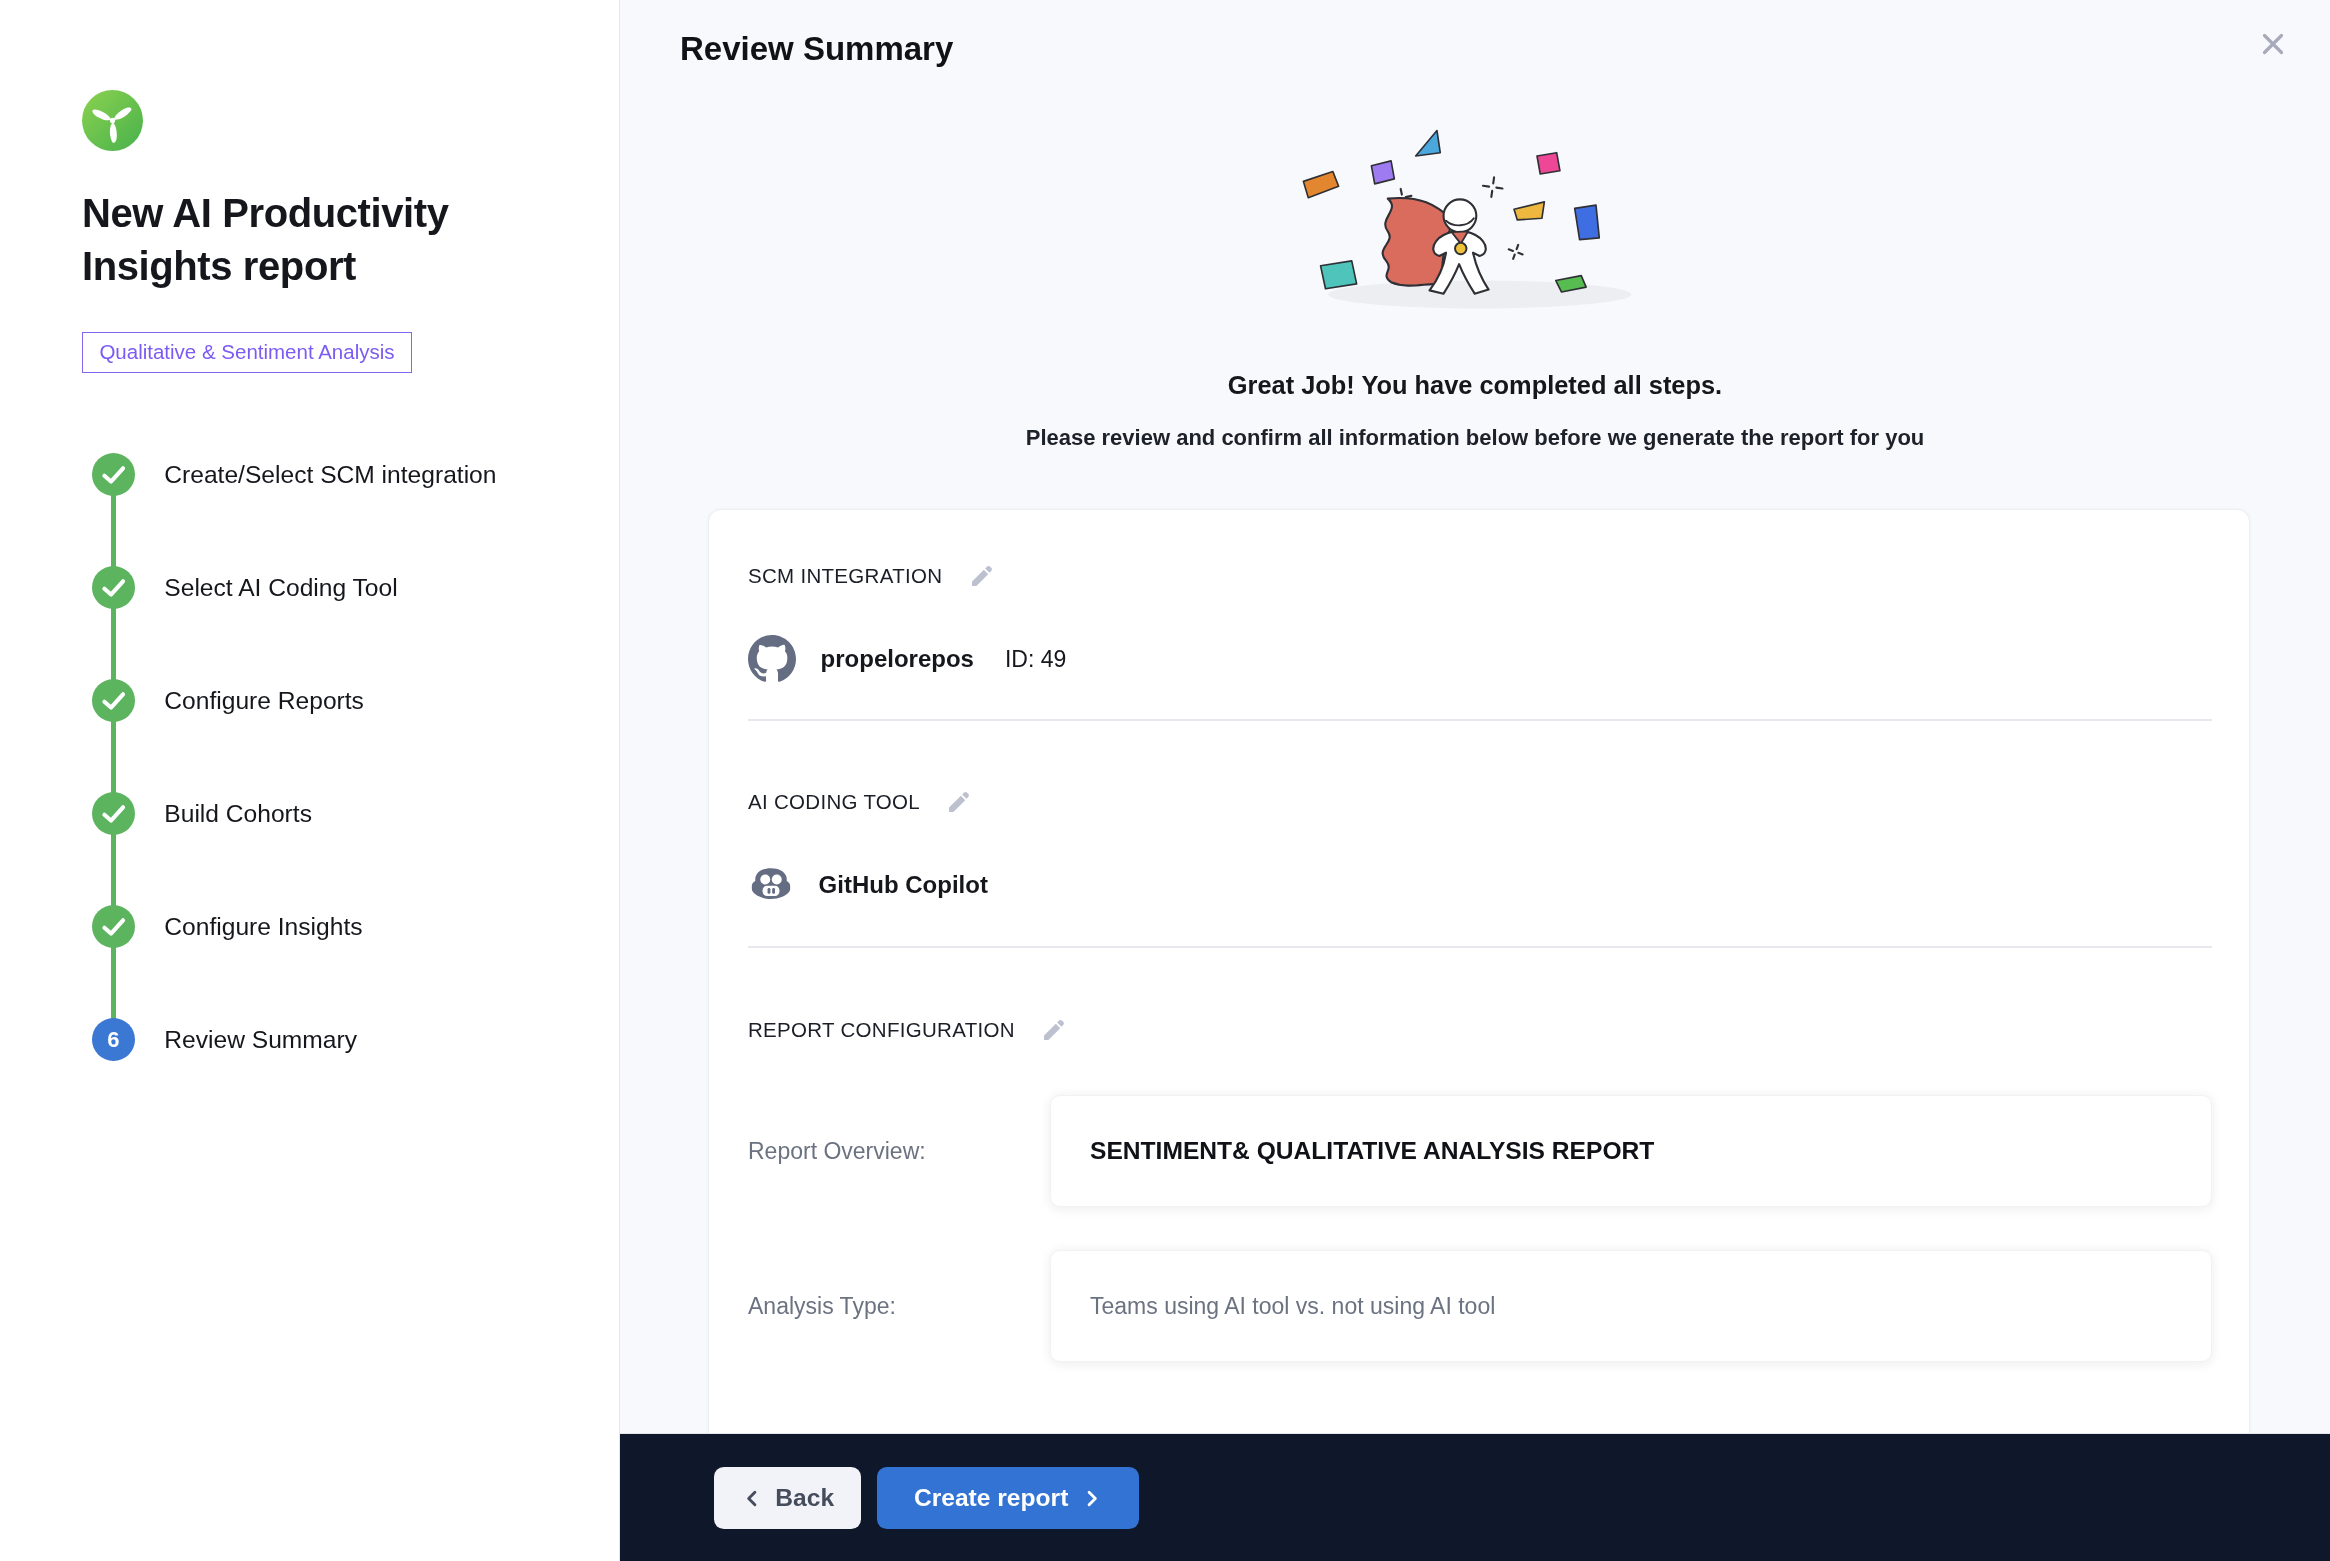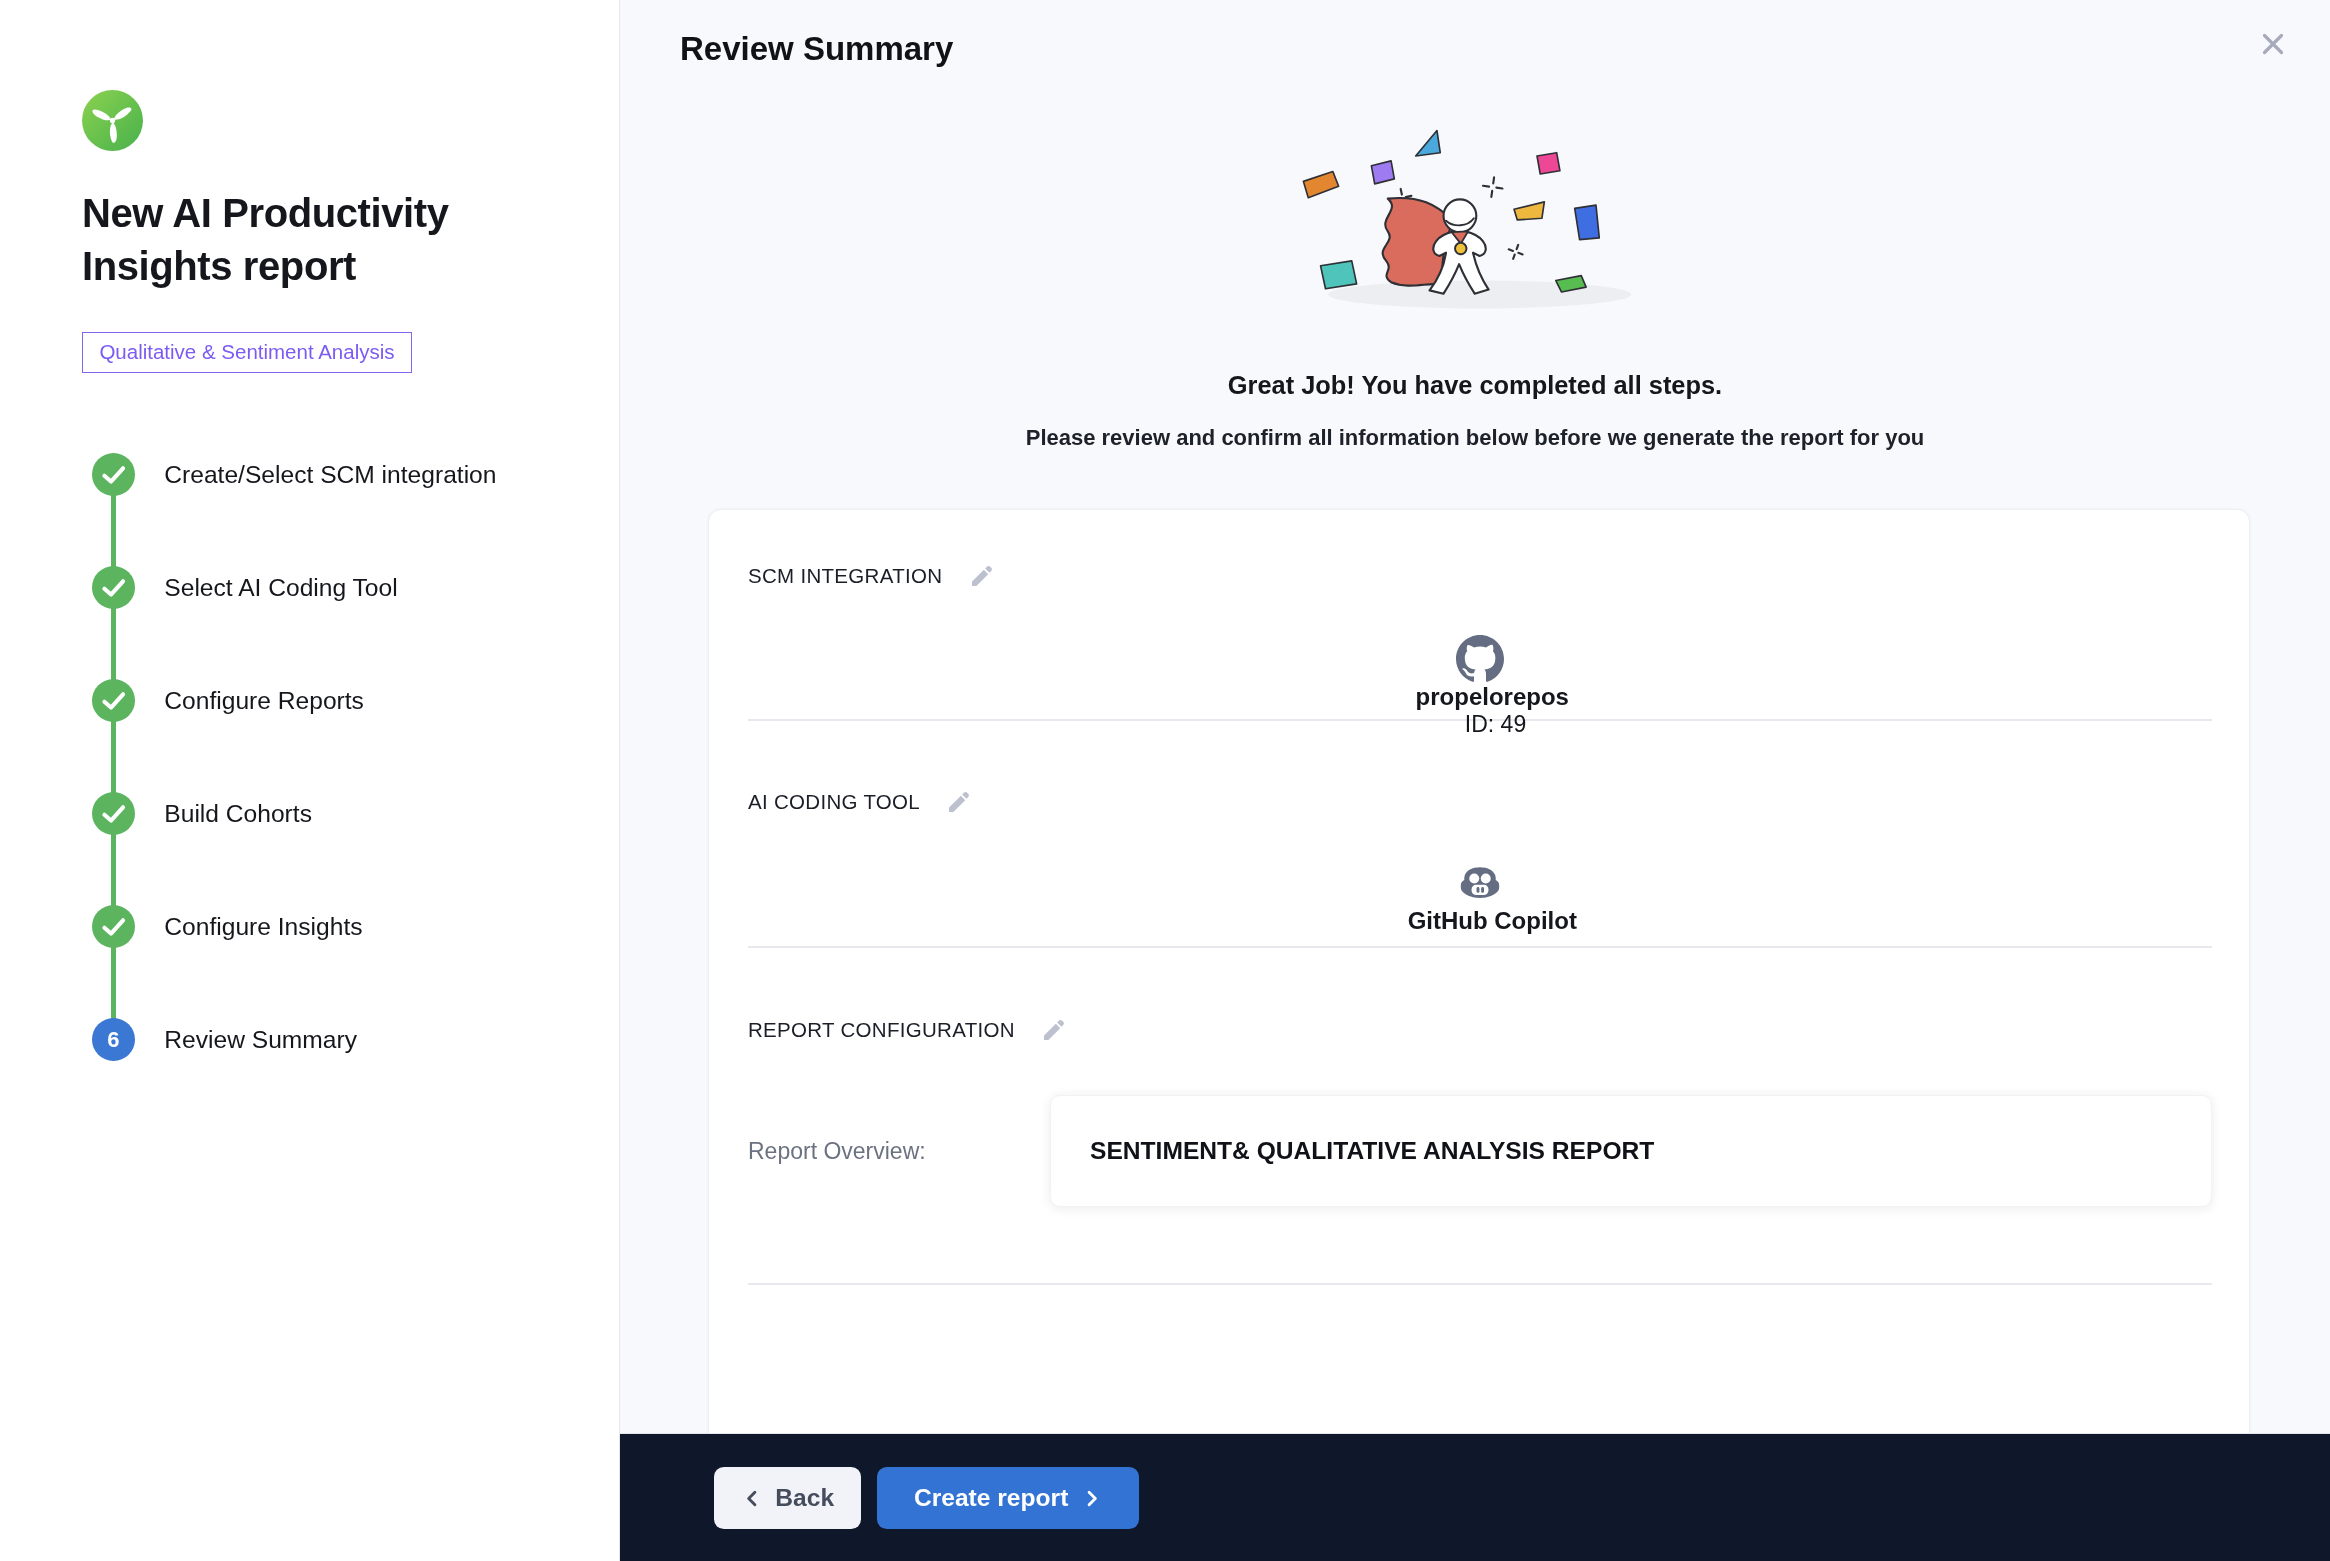--- a/index.html
+++ b/index.html
@@ -39,21 +39,21 @@
 
   .card { width:1542px; height:991px; margin:58px 0 0 88px; background:#fff;
           border:1.6px solid #eef0f4; border-radius:13px;
           box-shadow:0 0.8px 3.3px rgba(16,24,40,.05); padding:0 37px 0 39px; }
   .sec-head { display:flex; align-items:center; gap:24.6px; }
   .sec-head.first { margin-top:52px; }
   .sec-head.later { margin-top:67px; }
   .sec-label { font-size:20.5px; letter-spacing:0.3px; color:#1b1e26; }
   .edit-btn { background:none; border:none; padding:0; width:29.5px; height:29.5px; cursor:pointer; line-height:0; }
 
-  .entity-row { display:flex; align-items:center; margin-top:44px; height:48px;flex-direction:column; }
+  .entity-row { display:flex; align-items:center; margin-top:44px; height:48px; }
   .entity-name { margin-left:24.6px; font-size:24px; font-weight:700; color:#15171c; }
   .entity-id { margin-left:31px; font-size:23px; color:#15171c; }
 
   .divider { height:1.6px; background:#e8e9ee; }
   .divider.d1 { margin-top:36px; }
   .divider.d2 { margin-top:37px; }
   .divider.d3 { margin-top:76px; }
 
   .config-row { display:flex; align-items:center; margin-top:51px; height:112px; }
   .config-row.second { margin-top:43px; }
@@ -258,20 +258,24 @@
               <path d="M18.4 9.3l-3.7-3.7 1.5-1.5c.8-.8 2-.8 2.8 0l.9.9c.8.8.8 2 0 2.8l-1.5 1.5z"></path>
             </svg>
           </button>
         </div>
 
         <div class="config-row">
           <span class="config-label">Report Overview:</span>
           <div class="config-value strong">SENTIMENT&amp; QUALITATIVE ANALYSIS REPORT</div>
         </div>
 
+        <div class="config-row second">
+          <span class="config-label">Analysis Type:</span>
+          <div class="config-value muted">Teams using AI tool vs. not using AI tool</div>
+        </div>
 
         <div class="divider d3"></div>
       </section>
     </div>
 
     <footer class="footer">
       <button class="btn btn-back">
         <span style="line-height:0;">
           <svg viewBox="0 0 24 24" width="23" height="23">
               <path d="M14.5 5.5 L8 12 L14.5 18.5" stroke="currentColor" stroke-width="3" fill="none" stroke-linecap="round" stroke-linejoin="round"></path>

